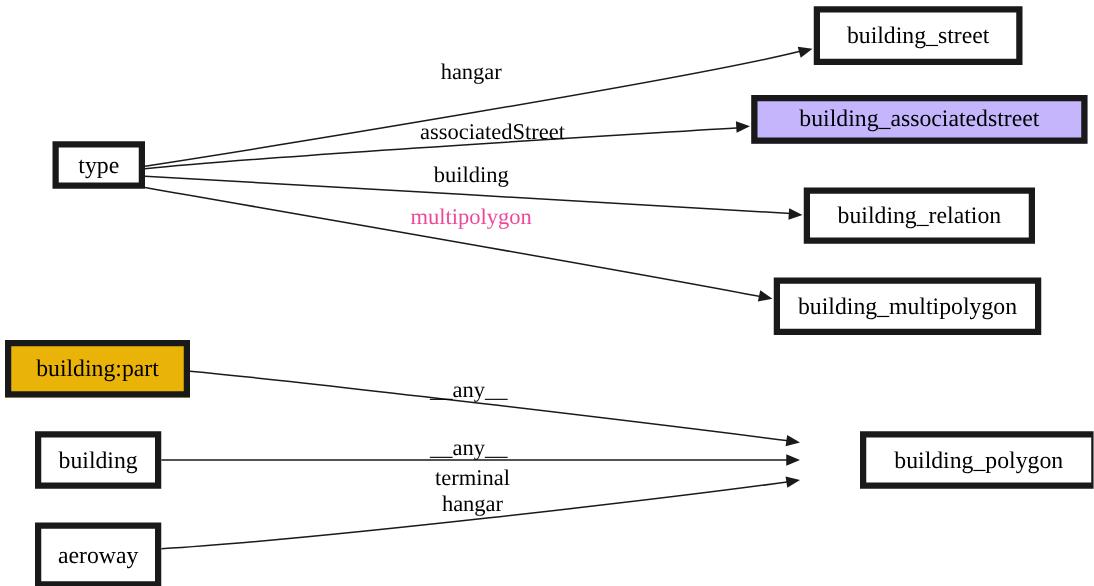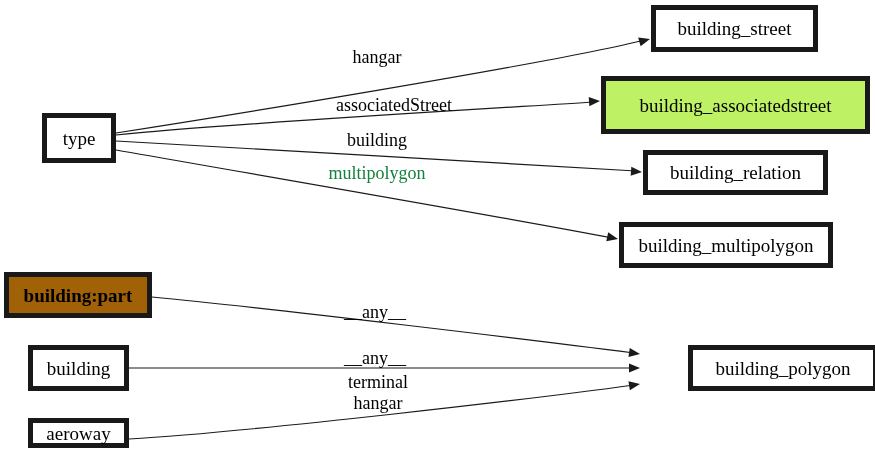--- a/index.html
+++ b/index.html
@@ -68,52 +68,52 @@
       <polygon points="-11,-4.6 0,0 -11,4.6" fill="#1a1a1a" transform="translate(618,239) rotate(12)"></polygon>
       <path d="M152,297 C260,307 540,341 634,353" fill="none" stroke="#1a1a1a" stroke-width="1.2"></path>
       <polygon points="-11,-4.6 0,0 -11,4.6" fill="#1a1a1a" transform="translate(640,354) rotate(8)"></polygon>
       <path d="M129,368 L634,368" fill="none" stroke="#1a1a1a" stroke-width="1.2"></path>
       <polygon points="-11,-4.6 0,0 -11,4.6" fill="#1a1a1a" transform="translate(640,368) rotate(0)"></polygon>
       <path d="M129,439 C250,432 540,398 634,385" fill="none" stroke="#1a1a1a" stroke-width="1.2"></path>
       <polygon points="-11,-4.6 0,0 -11,4.6" fill="#1a1a1a" transform="translate(640,384) rotate(-9)"></polygon>
     </svg>
 
   <div id="node-layer">
-      <div class="node" style="left: 42px; top: 113px; width: 74px; height: 50px; border-color: rgb(25, 25, 25); background: rgb(255, 255, 255);">
+      <div class="node" style="left: 42px; top: 113px; width: 74px; height: 38px; border-color: rgb(25, 25, 25); background: rgb(255, 255, 255);">
         <span class="node-label" style="color: rgb(0, 0, 0);">type</span>
       </div>
       <div class="node" style="left: 651px; top: 5px; width: 167px; height: 47px; border-color: rgb(25, 25, 25); background: rgb(255, 255, 255);">
         <span class="node-label" style="color: rgb(0, 0, 0);">building_street</span>
       </div>
-      <div class="node" style="left: 601px; top: 76px; width: 269px; height: 58px; border-color: rgb(25, 25, 25); background: #bef264;">
+      <div class="node" style="left: 601px; top: 76px; width: 269px; height: 39px; border-color: rgb(25, 25, 25); background: #c4b5fd;">
         <span class="node-label" style="color: rgb(0, 0, 0);">building_associatedstreet</span>
       </div>
       <div class="node" style="left: 643px; top: 150px; width: 185px; height: 45px; border-color: rgb(25, 25, 25); background: rgb(255, 255, 255);">
         <span class="node-label" style="color: rgb(0, 0, 0);">building_relation</span>
       </div>
       <div class="node" style="left: 619px; top: 222px; width: 214px; height: 46px; border-color: rgb(25, 25, 25); background: rgb(255, 255, 255);">
         <span class="node-label" style="color: rgb(0, 0, 0);">building_multipolygon</span>
       </div>
-      <div class="node" style="left: 4px; top: 272px; width: 148px; height: 46px; border-color: rgb(25, 25, 25); background: #a16207; font-weight: bold;">
+      <div class="node" style="left: 4px; top: 272px; width: 148px; height: 46px; border-color: rgb(25, 25, 25); background: #eab308;">
         <span class="node-label" style="color: rgb(0, 0, 0);">building:part</span>
       </div>
       <div class="node" style="left: 28px; top: 345px; width: 101px; height: 46px; border-color: rgb(25, 25, 25); background: rgb(255, 255, 255);">
         <span class="node-label" style="color: rgb(0, 0, 0);">building</span>
       </div>
-      <div class="node" style="left: 28px; top: 418px; width: 101px; height: 30px; border-color: rgb(25, 25, 25); background: rgb(255, 255, 255);">
+      <div class="node" style="left: 28px; top: 418px; width: 101px; height: 52px; border-color: rgb(25, 25, 25); background: rgb(255, 255, 255);">
         <span class="node-label" style="color: rgb(0, 0, 0);">aeroway</span>
       </div>
       <div class="node" style="left: 640px; top: 345px; width: 190px; height: 46px; border-color: rgb(25, 25, 25); background: rgb(255, 255, 255); margin-left: 48px;">
         <span class="node-label" style="color: rgb(0, 0, 0);">building_polygon</span>
       </div>
     </div>
   <div id="label-layer">
       <div class="edge-label" style="left: 377px; top: 57px; color: rgb(0, 0, 0);">hangar</div>
       <div class="edge-label" style="left: 378px; top: 105px; color: rgb(0, 0, 0); margin-left: 16px;">associatedStreet</div>
       <div class="edge-label" style="left: 377px; top: 140px; color: rgb(0, 0, 0);">building</div>
-      <div class="edge-label" style="left: 377px; top: 173px; color: #15803d;">multipolygon</div>
+      <div class="edge-label" style="left: 377px; top: 173px; color: #ec4899;">multipolygon</div>
       <div class="edge-label" style="left: 375px; top: 312px; color: rgb(0, 0, 0);">__any__</div>
       <div class="edge-label" style="left: 375px; top: 358px; color: rgb(0, 0, 0);">__any__</div>
       <div class="edge-label" style="left: 378px; top: 382px; color: rgb(0, 0, 0);">terminal</div>
       <div class="edge-label" style="left: 378px; top: 403px; color: rgb(0, 0, 0); text-align: right;">hangar</div>
     </div>
 
 </div>
 
 </body></html>

